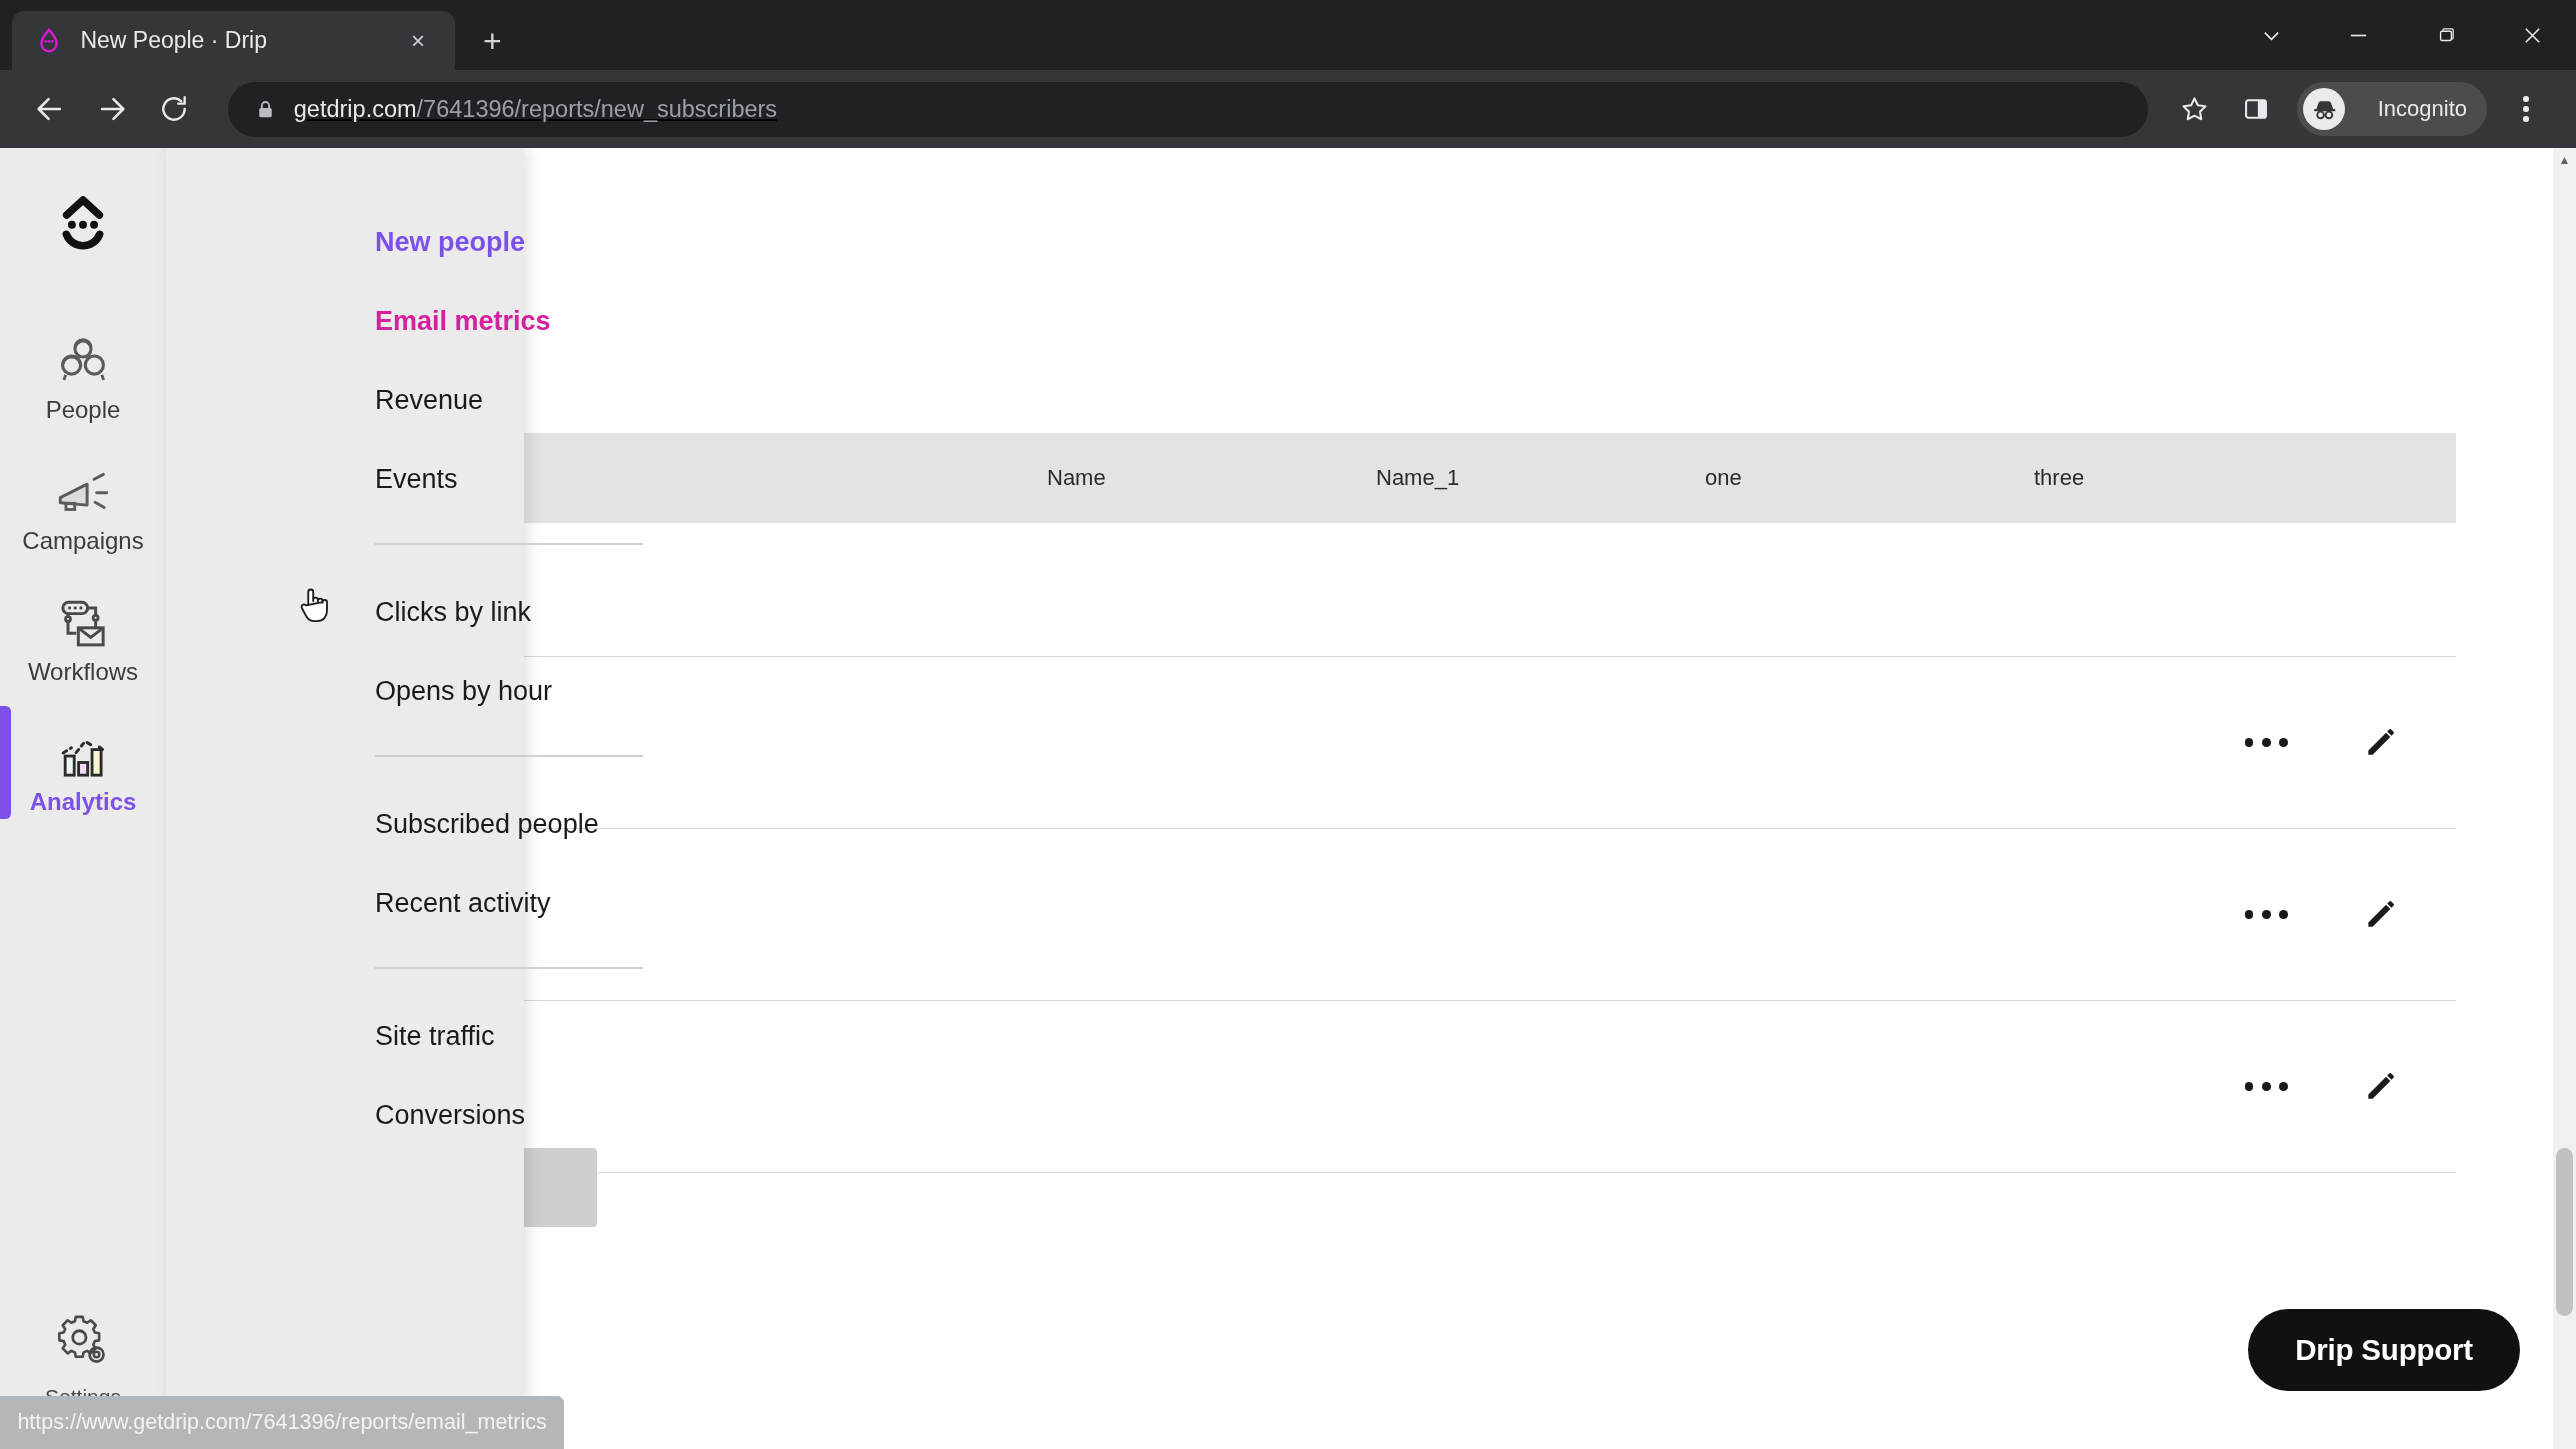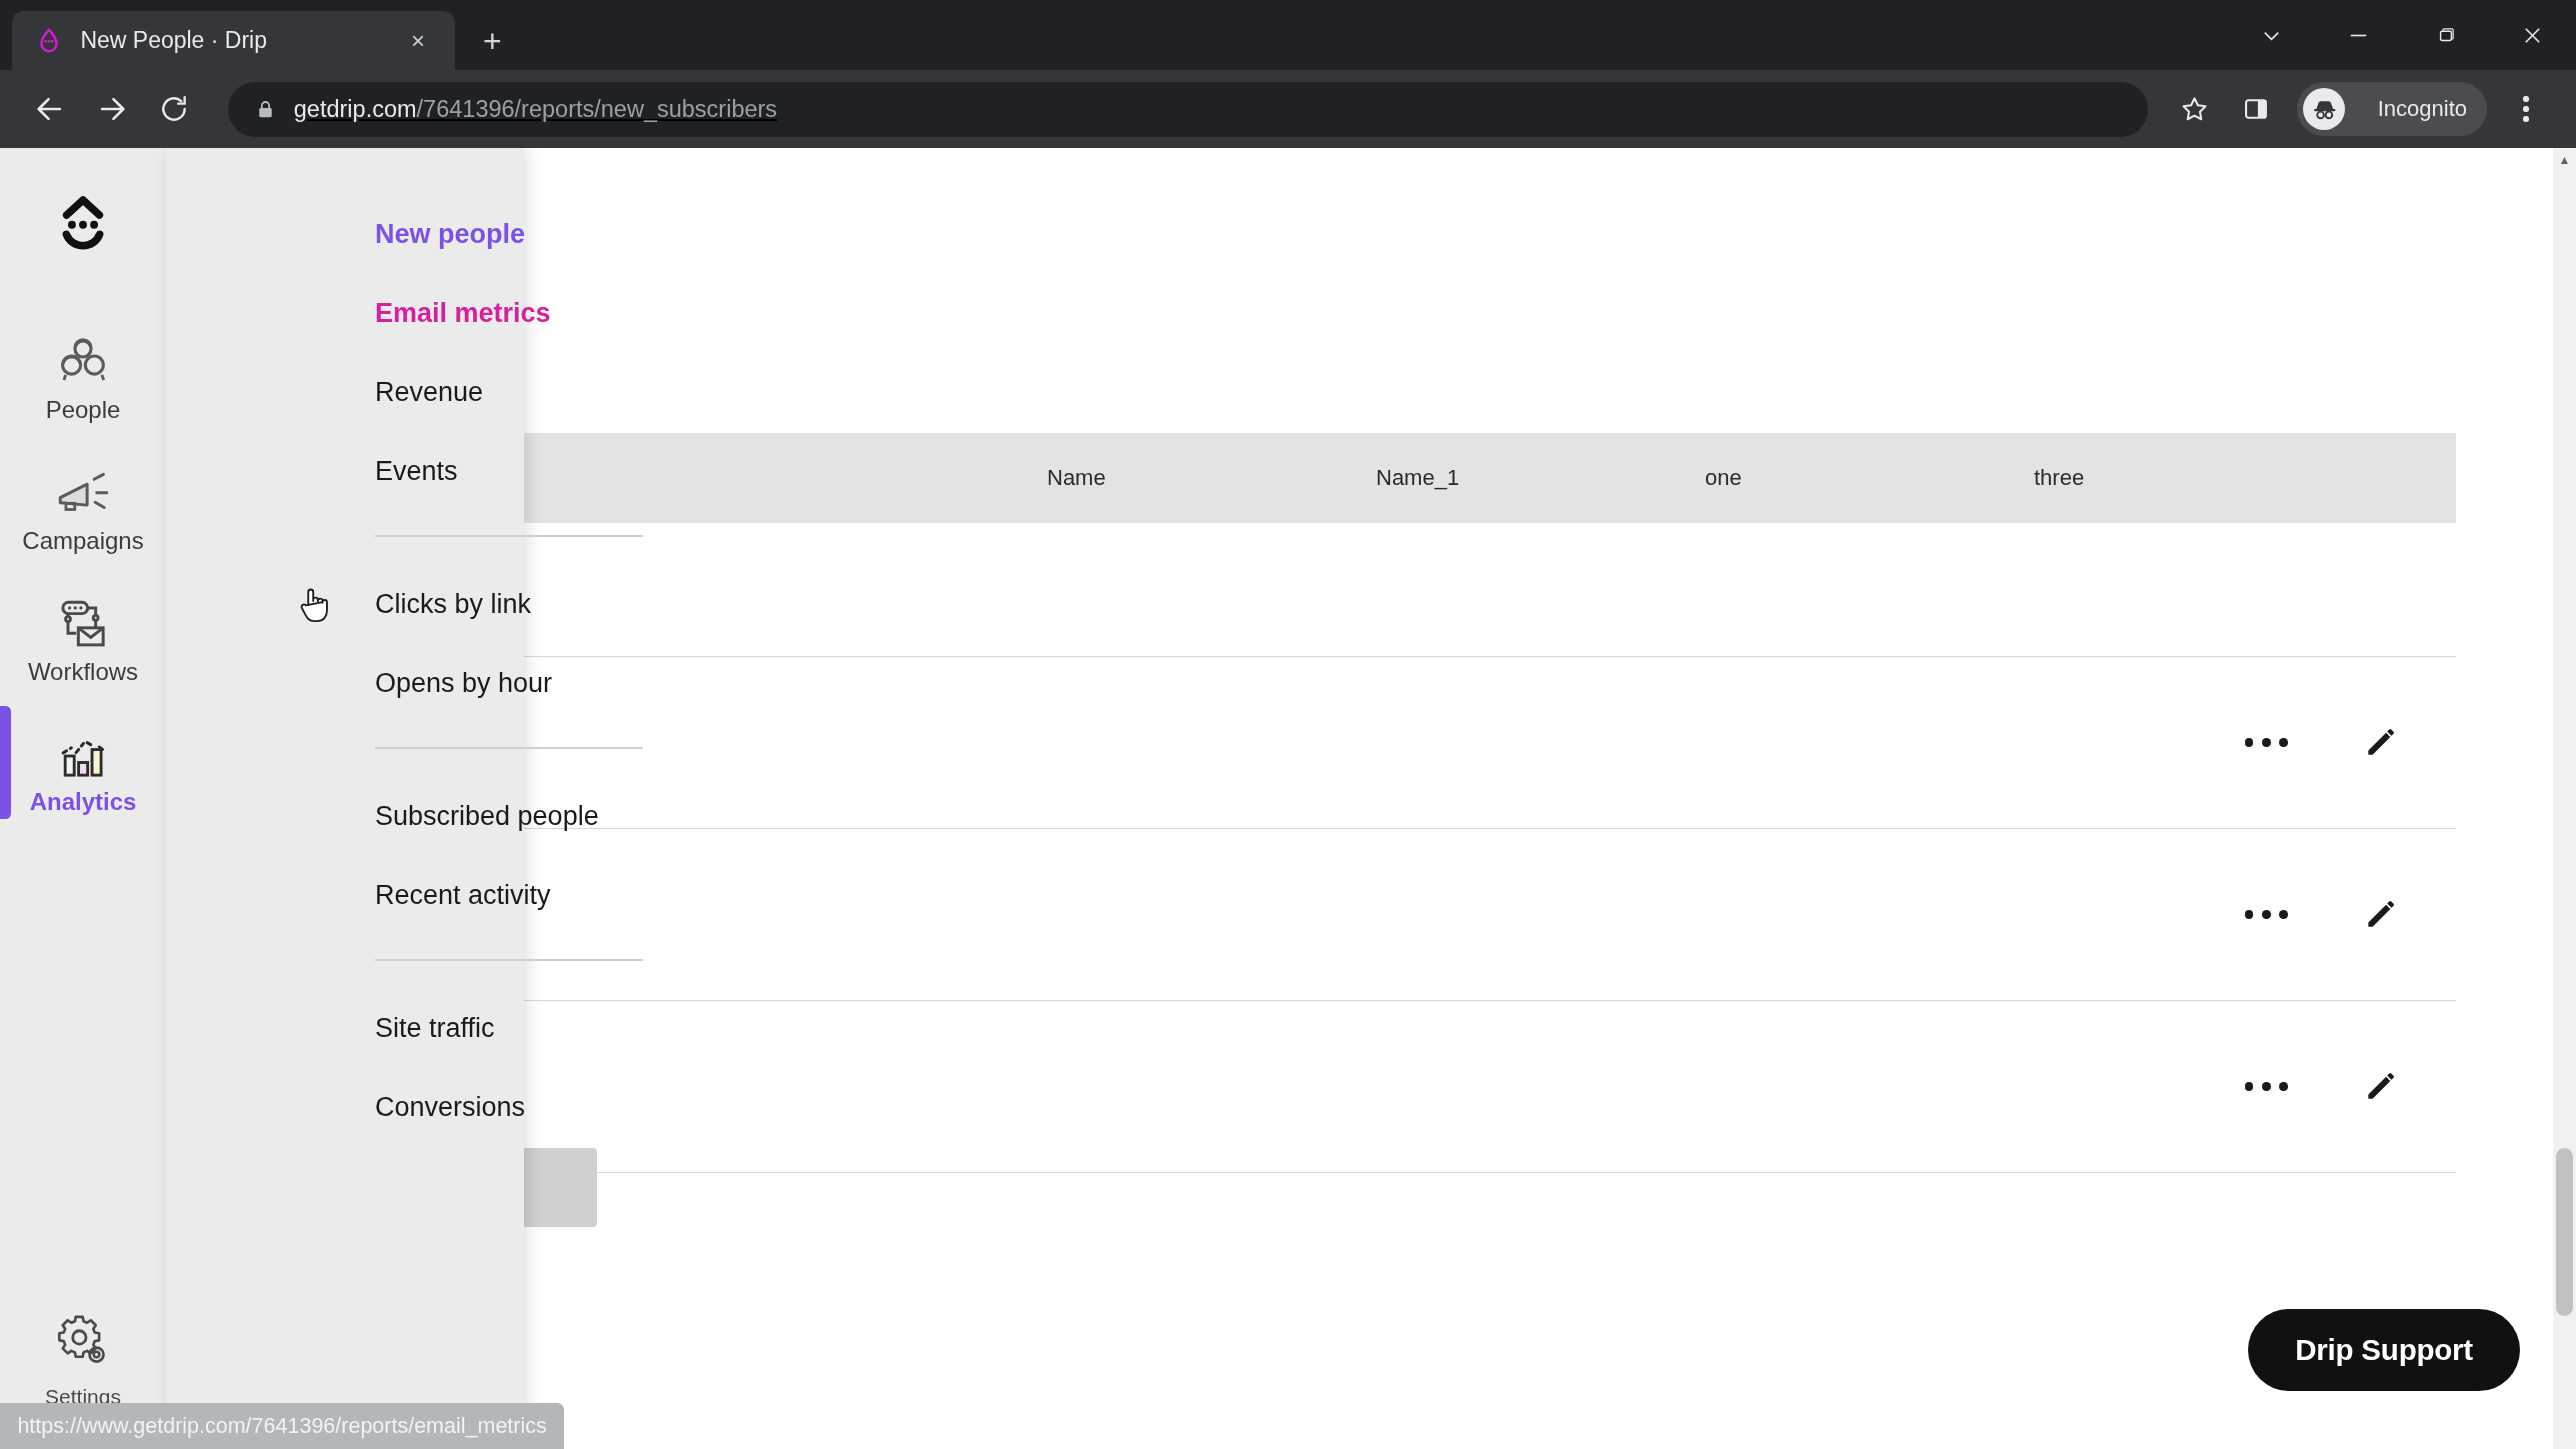--- a/index.html
+++ b/index.html
@@ -252,41 +252,42 @@
     width: 42px; height: 42px; border-radius: 50%;
     border: 2px solid #4a4a4a;
     display: flex; align-items: center; justify-content: center;
     color: #4a4a4a; font-size: 20px;
   }
   .menu-list { padding: 71px 0 0 209px; }
   .menu-item {
     font-size: 27px; color: #1a1a1a; font-weight: 500;
     padding: 0; margin-bottom: 48px;
     white-space: nowrap;
+    margin-top: 8px;
   }
   .menu-item.active { color: #7c51e8; font-weight: 700; }
   .menu-item.hover { color: #d6219e; font-weight: 700; }
   .menu-sep {
     width: 268px; height: 2px; background: #cfcfcf;
     margin: 17.4px 0 52px 0;
   }
 
   
   .cursor {
     position: absolute;
     left: 295px; top: 435px;
     z-index: 120;
     pointer-events: none;
   }
 
   
   .statusbar {
     position: absolute;
     left: 0; bottom: 0;
-    height: 46px;
+    height: 53px;
     background: #b4b7ba;
     display: flex; align-items: center;
     padding: 0 17.4px;
     border-radius: 0 6.7px 0 0;
     z-index: 200;
   }
   .statusbar span { font-size: 21.5px; color: #f3f3f3; white-space: nowrap; }
 </style>
 </head>
 <body>

